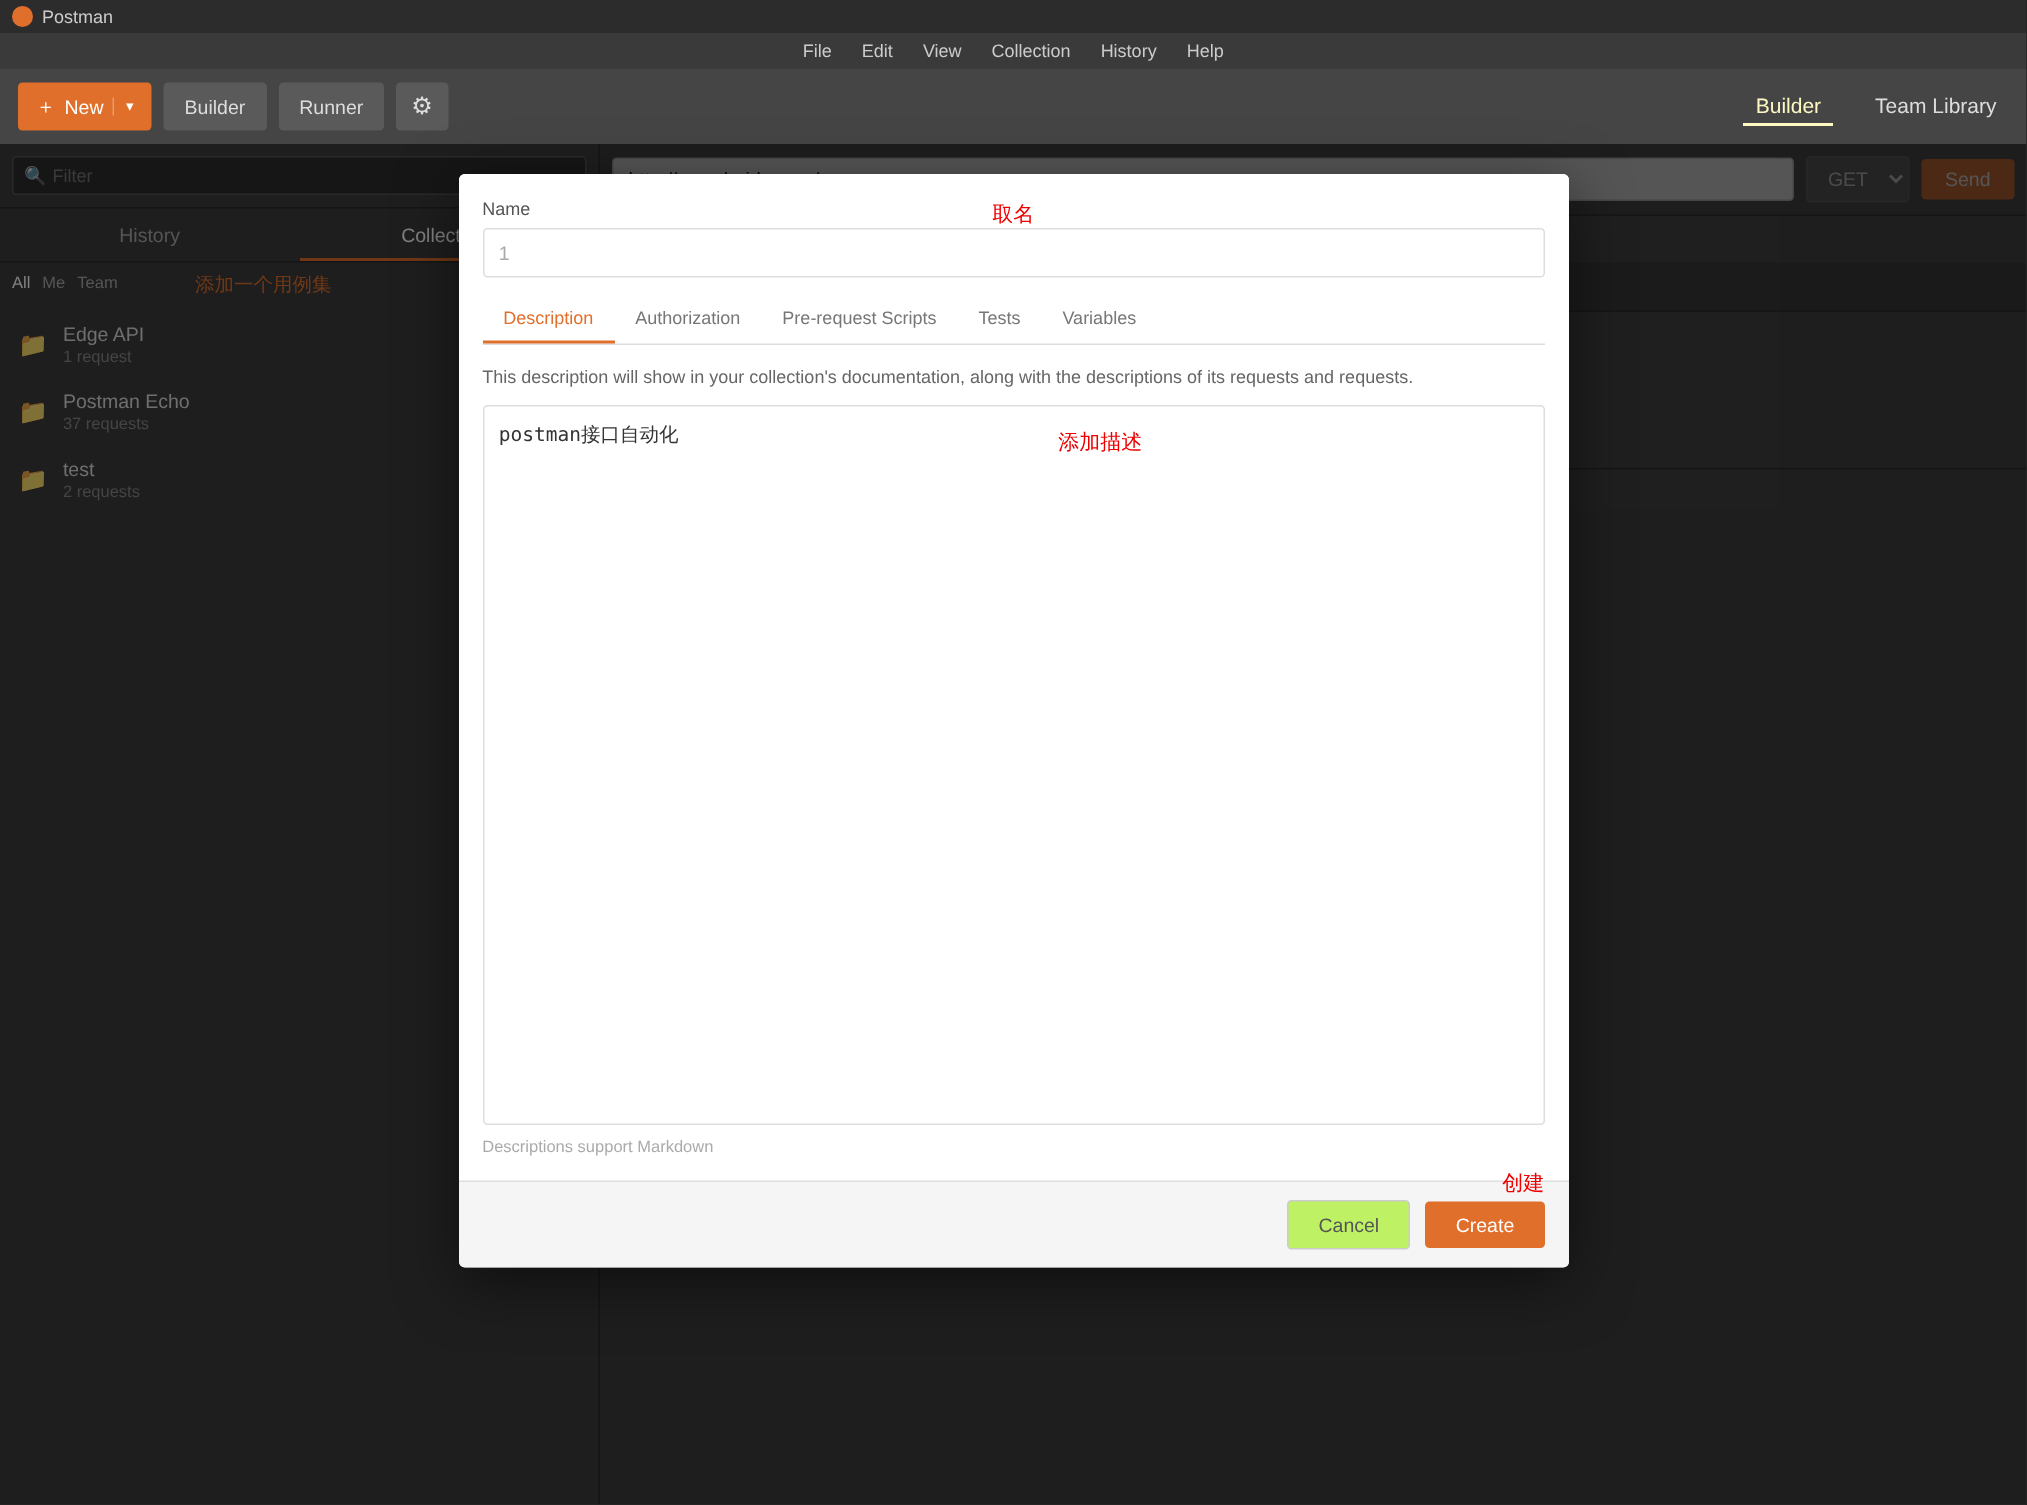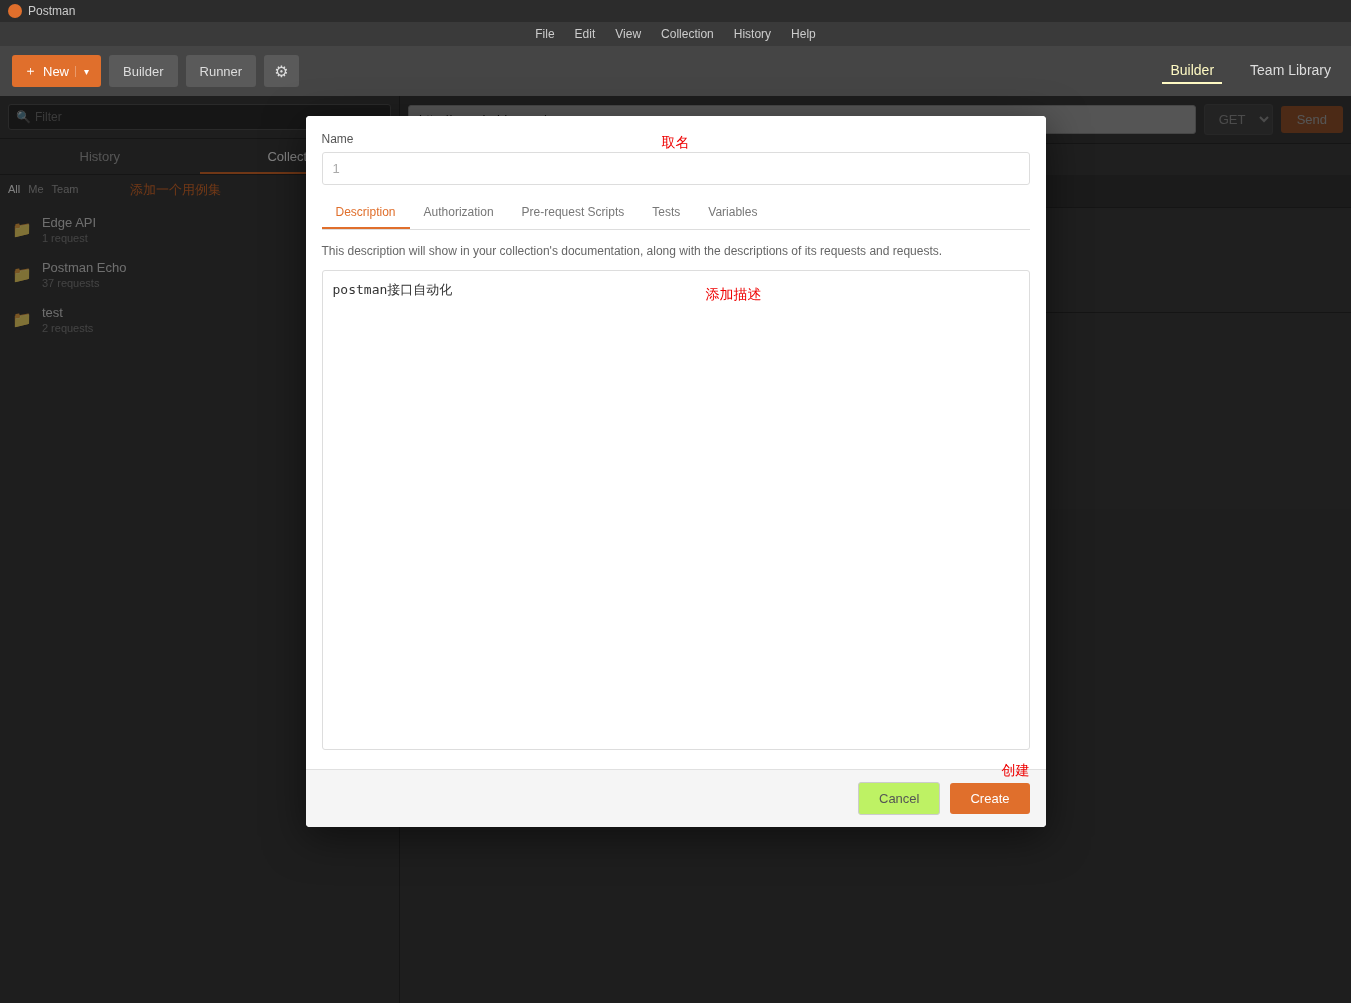--- a/index.html
+++ b/index.html
@@ -549,20 +549,21 @@
           <span class="modal-tab">Variables</span>
         </div>
 
         <div class="description-hint">This description will show in your collection's documentation, along with the descriptions of its requests and requests.</div>
 
         <div style="position:relative;">
           <textarea class="description-area" style="">postman接口自动化</textarea>
           <span class="red-annotation" style="position:absolute; top:16px; left:50%; transform:translateX(30px);">添加描述</span>
         </div>
 
+        <div class="markdown-hint">Descriptions support Markdown</div>
       </div>
 
       <div class="modal-footer">
 
         <div style="position:relative; display:flex; align-items:center; gap:10px;">
           <span class="red-annotation" style="position:absolute; top:-20px; right:0;">创建</span>
           <button class="btn-cancel">Cancel</button>
           <button class="btn-create">Create</button>
         </div>
       </div>

